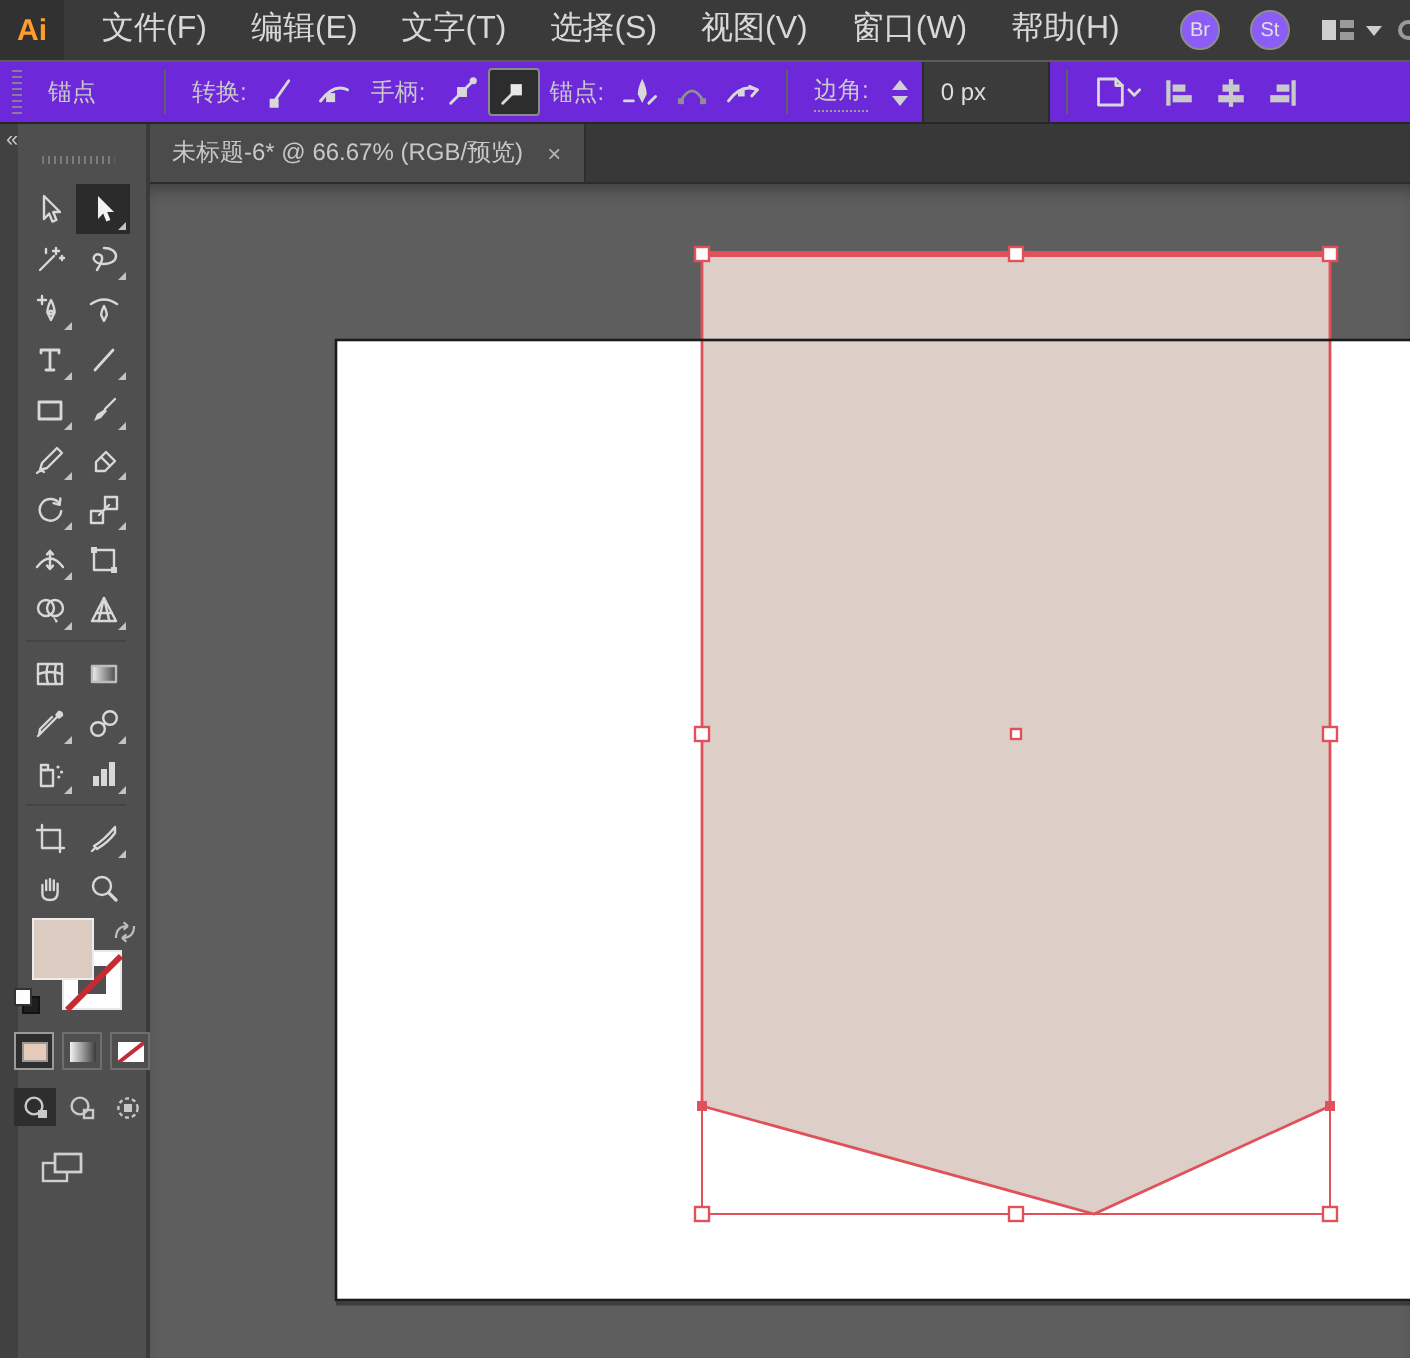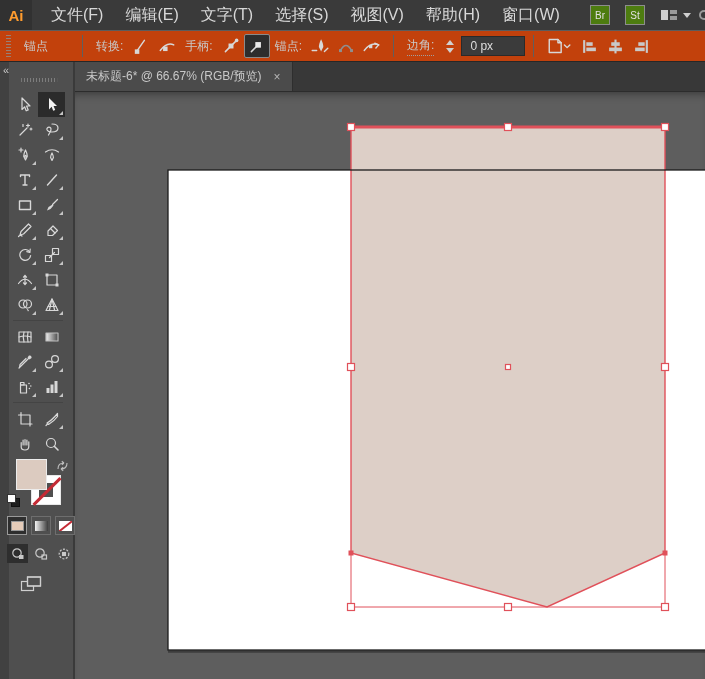--- a/index.html
+++ b/index.html
@@ -5,40 +5,40 @@
   *{box-sizing:border-box;margin:0;padding:0}
   html,body{width:705px;height:679px;overflow:hidden}
   body{font-family:"Liberation Sans","DejaVu Sans",sans-serif;background:#3a3a3a;color:#cfcfcf;font-size:12px;position:relative}
 
   
   .menubar{height:30px;display:flex;align-items:center;background:#3a3a3a;position:relative}
   .logo{width:32px;height:30px;display:flex;align-items:center;justify-content:center;background:#313131;color:#ff9c2e;font-weight:bold;font-size:15px}
   .menu-items{display:flex;margin-left:8px}
   .menu-item{padding:0 11px;line-height:30px;color:#d8d8d8;font-size:16px;white-space:nowrap}
   .menu-right{margin-left:auto;display:flex;align-items:center;gap:15px;padding-right:14px}
-  .app-btn{width:20px;height:20px;border:1px solid #8d8d8d;border-radius:0;background:#4d7c0f;color:#e0e0e0;font-size:10px;display:flex;align-items:center;justify-content:center}
+  .app-btn{width:20px;height:20px;border:1px solid #8d8d8d;border-radius:10px;background:#8b5cf6;color:#e0e0e0;font-size:10px;display:flex;align-items:center;justify-content:center}
   .ws-group{display:flex;align-items:center;gap:5px}
   .chev{width:0;height:0;border-left:4px solid transparent;border-right:4px solid transparent;border-top:5px solid #cfcfcf}
   .edge-sliver{position:absolute;right:-4px;top:10px;width:10px;height:10px;border:2px solid #9a9a9a;border-radius:50%}
 
   
-  .optionsbar{height:32px;background:#c2410c;border-top:1px solid #5c5c5c;border-bottom:1px solid #272727;display:flex;align-items:center;padding:0 6px;position:relative;overflow:hidden}
+  .optionsbar{height:32px;background:#6d28d9;border-top:1px solid #5c5c5c;border-bottom:1px solid #272727;display:flex;align-items:center;padding:0 6px;position:relative;overflow:hidden}
   .gripper{width:5px;height:22px;margin-right:8px;background:repeating-linear-gradient(0deg,#8f8f8f 0 1px,transparent 1px 3px);opacity:.8}
   .ob-label{color:#c9c9c9;white-space:nowrap;margin:0 5px}
   .ob-label.ctx{margin-right:26px}
   .ob-sep{width:1px;align-self:stretch;margin:4px 8px;background:#3a3a3a;border-right:1px solid #5f5f5f}
   .ob-btn{width:26px;height:24px;display:flex;align-items:center;justify-content:center;border:1px solid transparent;border-radius:2px}
   .ob-btn.selected{background:#2d2d2d;border-color:#8a8a8a}
   .ob-btn svg{stroke:#d8d8d8;fill:none;stroke-width:1.3;stroke-linecap:round;stroke-linejoin:round}
   .ob-btn.dim svg{stroke:#8f8f8f}
   .corner-wrap{display:flex;align-items:center;gap:4px}
   .stepper{display:flex;flex-direction:column;gap:3px;padding:0 3px}
   .st-up{width:0;height:0;border-left:4px solid transparent;border-right:4px solid transparent;border-bottom:5px solid #d0d0d0}
   .st-dn{width:0;height:0;border-left:4px solid transparent;border-right:4px solid transparent;border-top:5px solid #d0d0d0}
-  .corner-input{width:64px;height:20px;background:#3b3b3b;border:1px solid #2a2a2a;color:#dedede;display:flex;align-items:center;padding-left:8px;font-size:12px}
+  .corner-input{width:64px;height:32px;background:#3b3b3b;border:1px solid #2a2a2a;color:#dedede;display:flex;align-items:center;padding-left:8px;font-size:12px}
   .u-dot{border-bottom:1px dotted #9f9f9f;padding-bottom:1px}
   .align-ico svg{stroke:none;fill:#c9c9c9}
 
   
   .toolpanel{position:absolute;left:0;top:62px;bottom:0;width:75px;background:#4f4f4f;border-right:2px solid #3a3a3a}
   .gutter{position:absolute;left:0;top:0;bottom:0;width:9px;background:#414141}
   .collapse{position:absolute;left:3px;top:2px;color:#c9c9c9;font-size:11px;letter-spacing:-1px}
   .grip{position:absolute;left:50%;transform:translateX(-44%);top:16px;width:36px;height:4px;background:repeating-linear-gradient(90deg,#7d7d7d 0 1px,transparent 1px 3px)}
   .toolgrid{position:absolute;left:11px;top:30px;display:grid;grid-template-columns:27px 27px}
   .tool{width:27px;height:25px;display:flex;align-items:center;justify-content:center;position:relative}
@@ -81,22 +81,22 @@
 <body>
 
 <div class="menubar">
   <div class="logo">Ai</div>
   <div class="menu-items">
     <span class="menu-item">文件(F)</span>
     <span class="menu-item">编辑(E)</span>
     <span class="menu-item">文字(T)</span>
     <span class="menu-item">选择(S)</span>
     <span class="menu-item">视图(V)</span>
+    <span class="menu-item">窗口(W)</span>
     <span class="menu-item">帮助(H)</span>
-    <span class="menu-item">窗口(W)</span>
   </div>
   <div class="menu-right">
     <div class="app-btn">Br</div>
     <div class="app-btn">St</div>
     <div class="ws-group">
       <svg width="18" height="14" viewBox="0 0 18 14">
         <rect x="1" y="2" width="7" height="10" fill="#cfcfcf"></rect>
         <rect x="10" y="2" width="7" height="4" fill="#9a9a9a"></rect>
         <rect x="10" y="8" width="7" height="4" fill="#9a9a9a"></rect>
       </svg>

